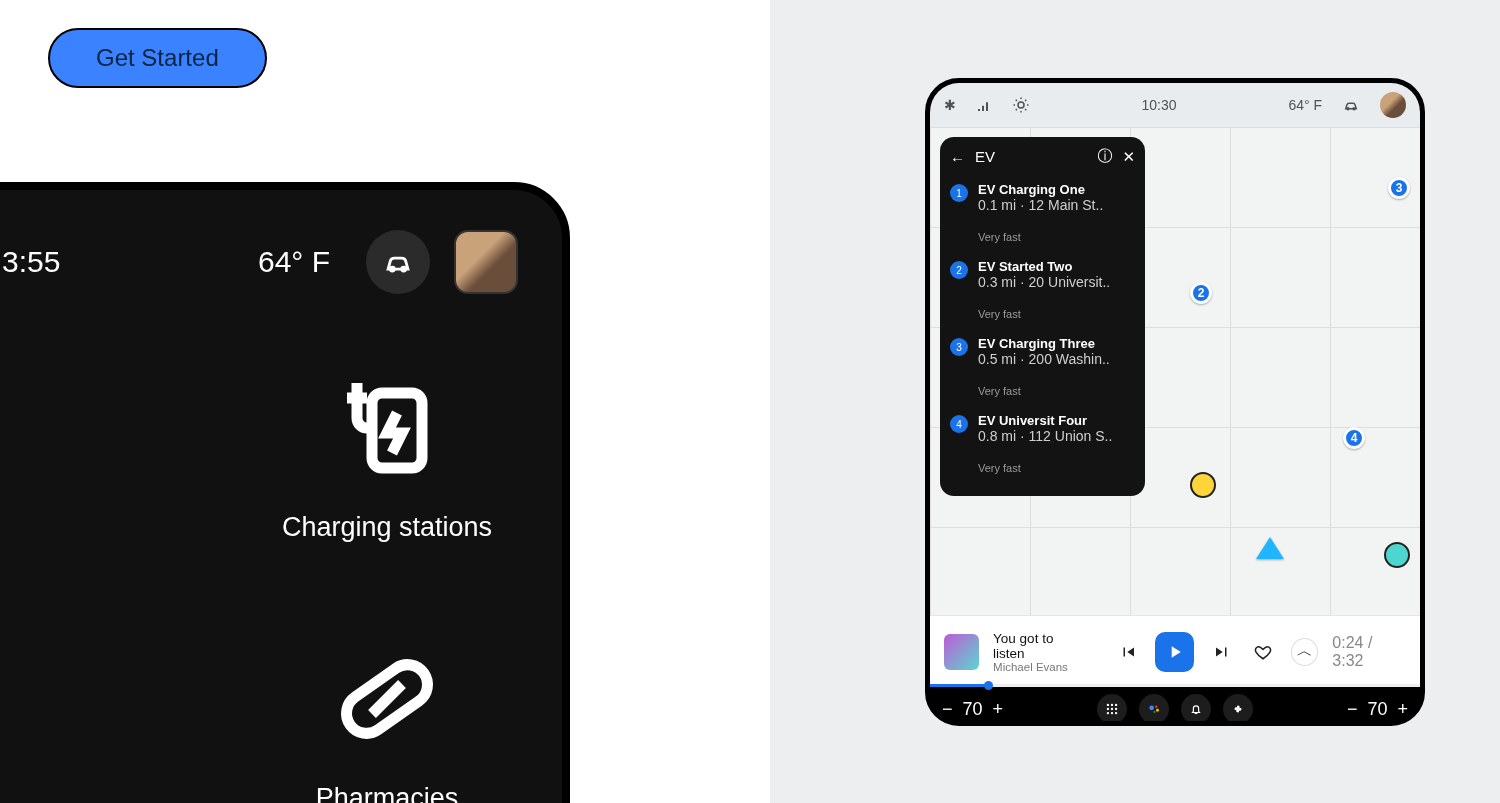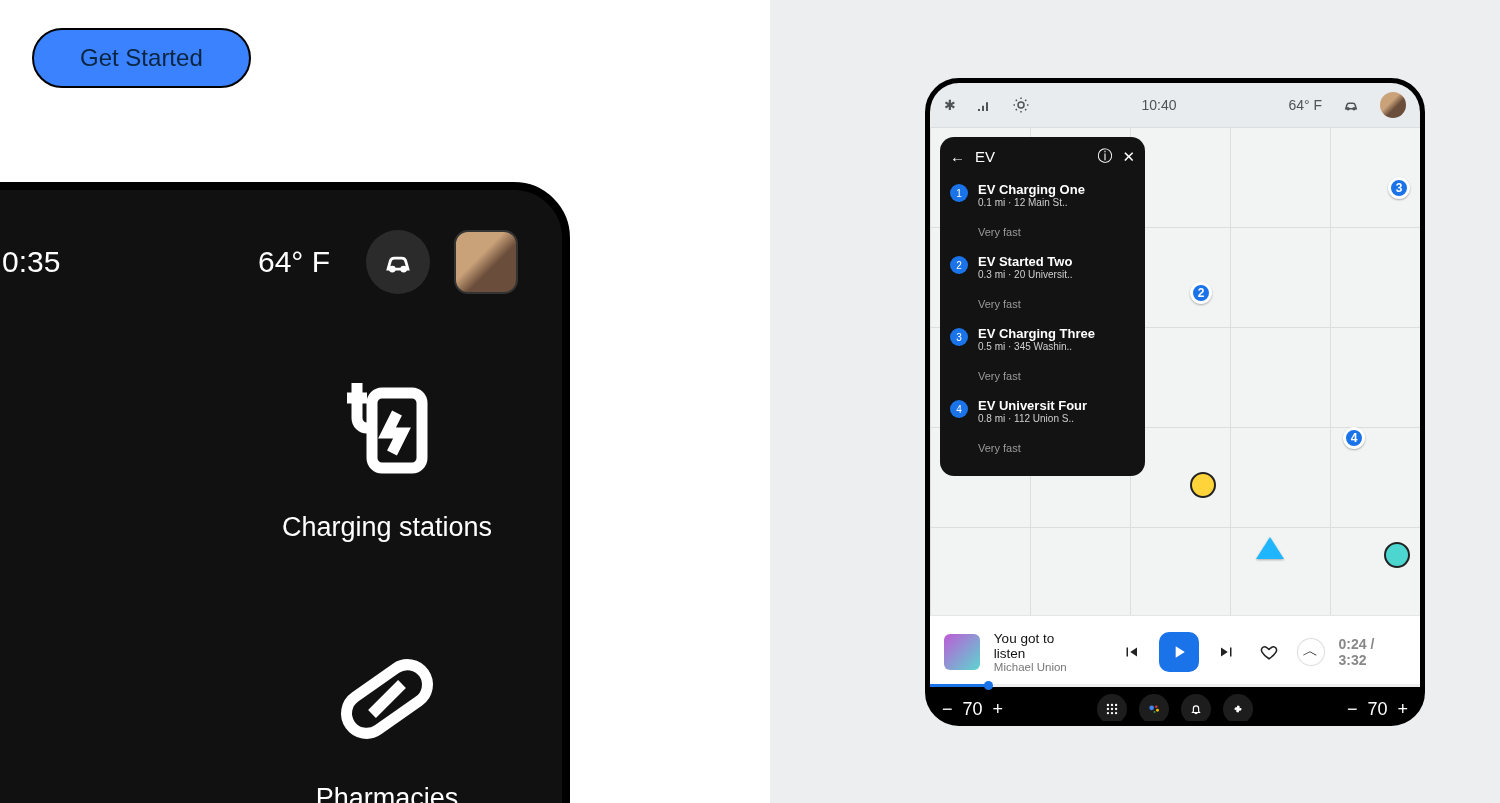--- a/index.html
+++ b/index.html
@@ -1,21 +1,21 @@
 <!DOCTYPE html>
 <html><head>
 <meta charset="utf-8">
 <style>
   * { box-sizing: border-box; }
   html, body { margin:0; padding:0; width:1500px; height:803px; background:#fff; font-family:"Google Sans","Product Sans", Arial, sans-serif; overflow:hidden; }
   body{ position:relative; }
 
   
   .cta{
-    position:absolute; left:32px; top:28px;
+    position:absolute; left:48px; top:28px;
     background:#3a82ff; color:#0b2540; border:2px solid #000;
     border-radius:999px; padding:14px 46px;
     font-size:24px; font-weight:500; cursor:pointer;
   }
 
   
   .device1{
     position:absolute; left:-270px; top:182px;
     width:840px; height:840px;
     background:#111; border:8px solid #000;
@@ -52,39 +52,39 @@
   .ev{
     position:absolute; left:10px; top:10px; width:205px;
     background:#131313; color:#fff; border-radius:14px; padding:10px 10px 14px;
     font-size:12.5px;
   }
   .ev-head{ display:flex; align-items:center; gap:10px; font-size:15px; font-weight:500; margin-bottom:8px;}
   .ev-head .grow{flex:1;}
   .ev-item{ display:flex; gap:10px; padding:8px 0; cursor:pointer;}
   .ev-num { width:18px; height:18px; border-radius:50%; background:#1a73e8; color:#fff; font-size:10px; display:flex; align-items:center; justify-content:center; flex:0 0 18px; margin-top:2px;}
   .ev-title{font-size:13px; font-weight:700;}
-  .ev-sub  {color:#cfcfcf; font-size:10px;}
+  .ev-sub  {color:#cfcfcf; font-size:14px;}
   .ev-very {color:#9a9a9a; font-size:11px; margin-top:18px;}
   
   .pin{ position:absolute; width:22px; height:22px; border-radius:50%; background:#1a73e8; color:#fff; font-size:12px; font-weight:600; display:flex; align-items:center; justify-content:center; border:3px solid #fff; box-shadow:0 1px 2px rgba(0,0,0,.3);}
   .pin1{ top:155px; left:260px;} .pin3{ top:50px;  right:10px;} .pin4{ top:300px; right:55px;}
   
   .wazer{ position:absolute; width:26px; height:26px; border-radius:50%; border:2px solid #222;}
   .wz-yellow{ background:#ffd43b; top:345px; left:260px;}
   .wz-teal  { background:#4dd6cf; top:415px; right:10px;}
   .car-arrow{ position:absolute; top:410px; left:326px; width:0;height:0;border-left:14px solid transparent;border-right:14px solid transparent;border-bottom:22px solid #1fb6ff; filter:drop-shadow(0 1px 1px rgba(0,0,0,.3));}
 
   
   .media{ height:72px; background:#fff; display:flex; align-items:center; padding:0 14px; gap:14px; position:relative; border-top:1px solid #e5e5e5;}
   .thumb{ width:36px; height:36px; border-radius:6px; background:linear-gradient(135deg,#be5bd6,#5bd6d0);}
   .m-title{font-size:13.5px; font-weight:500; color:#111;}
   .m-artist{font-size:11.5px; color:#777;}
   .m-btn{ width:28px; height:28px; display:flex; align-items:center; justify-content:center; color:#222; cursor:pointer;}
   .m-play{ width:40px; height:40px; border-radius:10px; background:#1a73e8; color:#fff;}
-  .m-time{ font-size:14px; color:#888; margin-left:auto;font-weight:bold;}
+  .m-time{ font-size:16px; color:#888; margin-left:auto;}
   .m-progress{ position:absolute; left:0; right:0; bottom:0; height:3px; background:#eee;}
   .m-progress>div{ width:12%; height:100%; background:#1a73e8; position:relative;}
   .m-progress>div::after{content:""; position:absolute; right:-4px; top:-3px; width:9px;height:9px;border-radius:50%;background:#1a73e8;}
 
   
   .ctrl{ height:44px; background:#000; color:#fff; display:flex; align-items:center; padding:0 12px; gap:12px; font-size:18px;}
   .ctrl .sep{flex:1;}
   .c-ico{ width:30px;height:30px;border-radius:50%;background:#1d1d1d; display:flex;align-items:center;justify-content:center; cursor:pointer;}
   .temp-group{display:flex; align-items:center; gap:10px;}
   .temp-group span{cursor:pointer;}
@@ -94,21 +94,21 @@
 </style>
 </head>
 <body>
 
 <div class="right-bg"></div>
 
 <button class="cta">Get Started</button>
 
 <div class="device1">
   <div class="d1-status">
-     <span class="d1-time">0:35</span>
+     <span class="d1-time">3:55</span>
      <span class="d1-temp">64° F</span>
      <span class="car-pill">
         <svg width="34" height="34" viewBox="0 0 24 24" fill="none" stroke="#fff" stroke-width="2">
           <path d="M5 17h14l-1.5-5.5a3 3 0 0 0-2.9-2.2H9.4a3 3 0 0 0-2.9 2.2L5 17Z"></path>
           <circle cx="8" cy="17" r="1.4"></circle>
           <circle cx="16" cy="17" r="1.4"></circle>
         </svg>
      </span>
      <span class="avatar1"></span>
   </div>
@@ -148,21 +148,21 @@
   <div class="d2-strip">
      <span>✱</span>
      <svg width="16" height="16" viewBox="0 0 24 24">
         <path fill="#505256" d="M3 18h3v3H3zM9 13h3v8H9zM15 8h3v13h-3z"></path>
       </svg>
      <svg width="18" height="18" viewBox="0 0 24 24" fill="none" stroke="#505256" stroke-width="2">
         <circle cx="12" cy="12" r="4"></circle>
         <path d="M12 2v2M12 20v2M4 12H2M22 12h-2M5 5l1.5 1.5M17.5 17.5 19 19M19 5l-1.5 1.5M6.5 17.5 5 19"></path>
       </svg>
      <span class="spacer"></span>
-     <span>10:40</span>
+     <span>10:30</span>
      <span class="spacer"></span>
      <span>64° F</span>
      <svg width="18" height="18" viewBox="0 0 24 24" fill="none" stroke="#505256" stroke-width="2">
         <path d="M5 17h14l-1.5-5a3 3 0 0 0-2.9-2.2H9.4A3 3 0 0 0 6.5 12L5 17Z"></path>
         <circle cx="8" cy="17" r="1.3"></circle>
         <circle cx="16" cy="17" r="1.3"></circle>
       </svg>
      <span class="mini-av"></span>
   </div>
 
@@ -187,21 +187,21 @@
           <div>
             <div class="ev-title">EV Started Two</div>
             <div class="ev-sub">0.3 mi · 20 Universit..</div>
             <div class="ev-very">Very fast</div>
           </div>
         </div>
         <div class="ev-item">
           <span class="ev-num">3</span>
           <div>
             <div class="ev-title">EV Charging Three</div>
-            <div class="ev-sub">0.5 mi · 345 Washin..</div>
+            <div class="ev-sub">0.5 mi · 200 Washin..</div>
             <div class="ev-very">Very fast</div>
           </div>
         </div>
         <div class="ev-item">
           <span class="ev-num">4</span>
           <div>
             <div class="ev-title">EV Universit Four</div>
             <div class="ev-sub">0.8 mi · 112 Union S..</div>
             <div class="ev-very">Very fast</div>
           </div>
@@ -213,21 +213,21 @@
      <span class="pin pin4">4</span>
      <span class="wazer wz-yellow"></span>
      <span class="wazer wz-teal"></span>
      <span class="car-arrow"></span>
   </div>
 
   <div class="media">
      <span class="thumb"></span>
      <div>
         <div class="m-title">You got to listen</div>
-        <div class="m-artist">Michael Union</div>
+        <div class="m-artist">Michael Evans</div>
      </div>
      <span style="flex:1"></span>
      <span class="m-btn">
         <svg width="18" height="18" viewBox="0 0 24 24" fill="#222">
           <path d="M6 6h2v12H6zM20 6v12l-9-6z"></path>
         </svg>
       </span>
      <span class="m-btn m-play">
         <svg width="20" height="20" viewBox="0 0 24 24" fill="#fff">
           <path d="M8 5v14l11-7z"></path>

